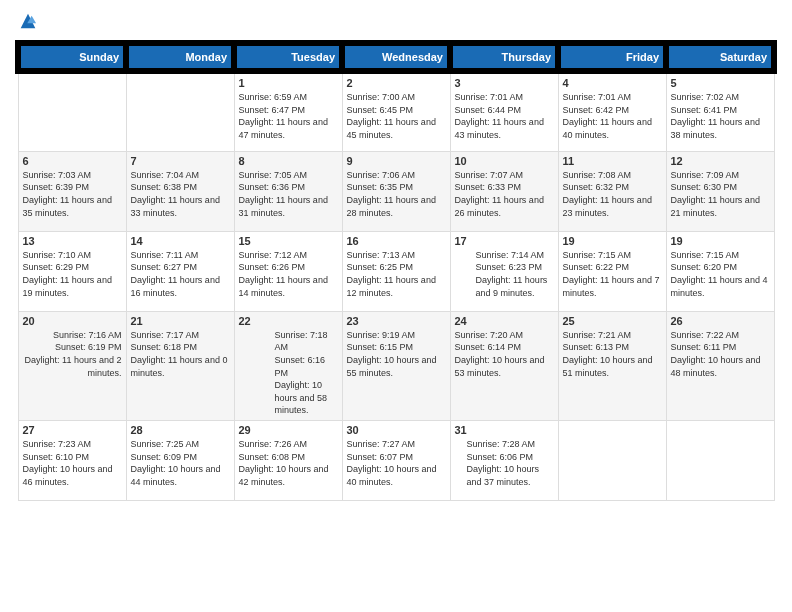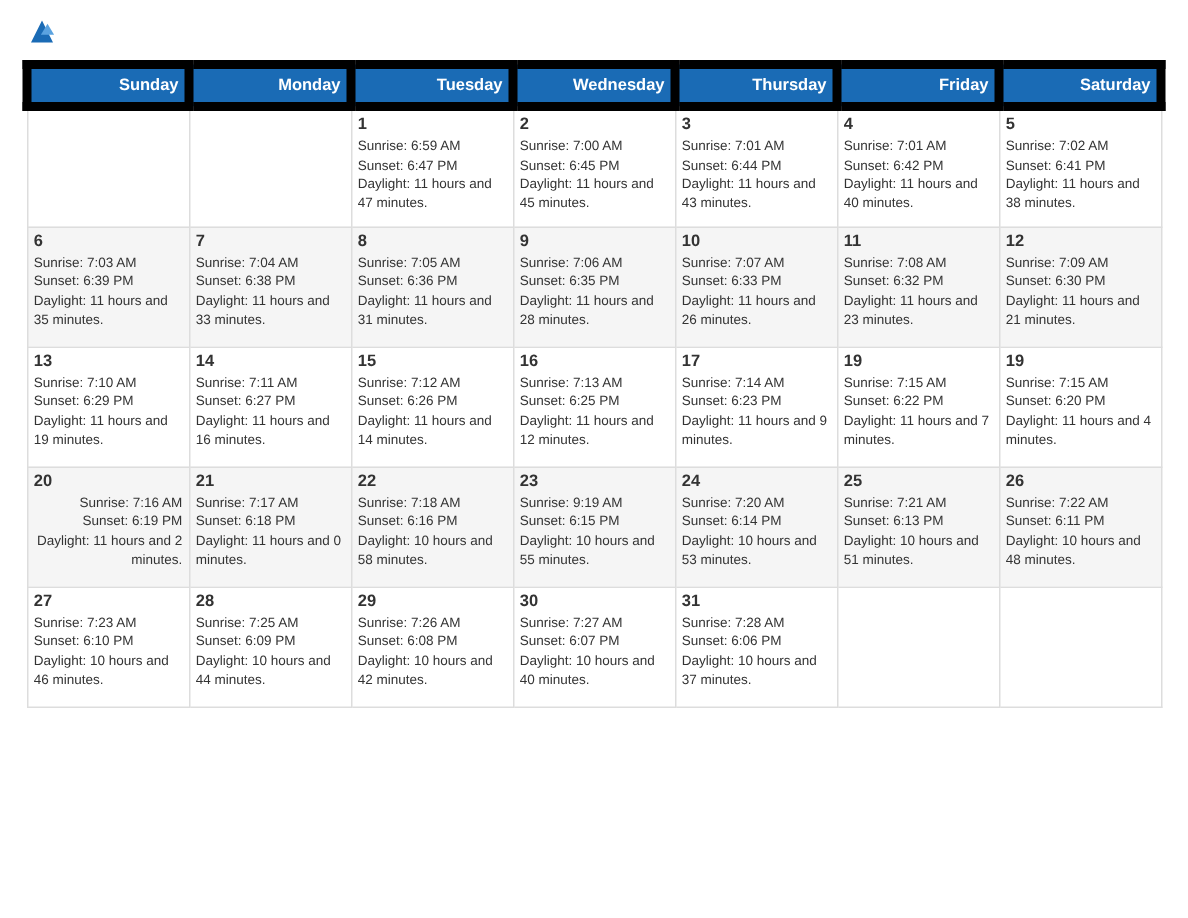--- a/index.html
+++ b/index.html
@@ -218,21 +218,21 @@
 Daylight: 11 hours and 14 minutes.</div>
           </td>
           <td>
             <div class="day-num">16</div>
             <div class="day-info" style="white-space: pre-line;">Sunrise: 7:13 AM
 Sunset: 6:25 PM
 Daylight: 11 hours and 12 minutes.</div>
           </td>
           <td>
             <div class="day-num">17</div>
-            <div class="day-info" style="white-space: pre-line;">Sunrise: 7:14 AM
+            <div class="day-info" style="white-space: pre-line; margin-left: 21px;">Sunrise: 7:14 AM
 Sunset: 6:23 PM
 Daylight: 11 hours and 9 minutes.</div>
           </td>
           <td>
             <div class="day-num">19</div>
             <div class="day-info" style="white-space: pre-line;">Sunrise: 7:15 AM
 Sunset: 6:22 PM
 Daylight: 11 hours and 7 minutes.</div>
           </td>
           <td>
@@ -250,21 +250,21 @@
 Daylight: 11 hours and 2 minutes.</div>
           </td>
           <td>
             <div class="day-num">21</div>
             <div class="day-info" style="white-space: pre-line;">Sunrise: 7:17 AM
 Sunset: 6:18 PM
 Daylight: 11 hours and 0 minutes.</div>
           </td>
           <td>
             <div class="day-num">22</div>
-            <div class="day-info" style="white-space: pre-line;">Sunrise: 7:18 AM
+            <div class="day-info" style="white-space: pre-line; margin-left: 36px;">Sunrise: 7:18 AM
 Sunset: 6:16 PM
 Daylight: 10 hours and 58 minutes.</div>
           </td>
           <td>
             <div class="day-num">23</div>
             <div class="day-info" style="white-space: pre-line;">Sunrise: 9:19 AM
 Sunset: 6:15 PM
 Daylight: 10 hours and 55 minutes.</div>
           </td>
           <td>
@@ -306,21 +306,21 @@
 Daylight: 10 hours and 42 minutes.</div>
           </td>
           <td>
             <div class="day-num">30</div>
             <div class="day-info" style="white-space: pre-line;">Sunrise: 7:27 AM
 Sunset: 6:07 PM
 Daylight: 10 hours and 40 minutes.</div>
           </td>
           <td>
             <div class="day-num">31</div>
-            <div class="day-info" style="white-space: pre-line;">Sunrise: 7:28 AM
+            <div class="day-info" style="white-space: pre-line; margin-left: 12px;">Sunrise: 7:28 AM
 Sunset: 6:06 PM
 Daylight: 10 hours and 37 minutes.</div>
           </td>
           <td class="empty-cell"></td>
           <td class="empty-cell"></td>
         </tr>
       </tbody>
   </table>
 </div>
 

